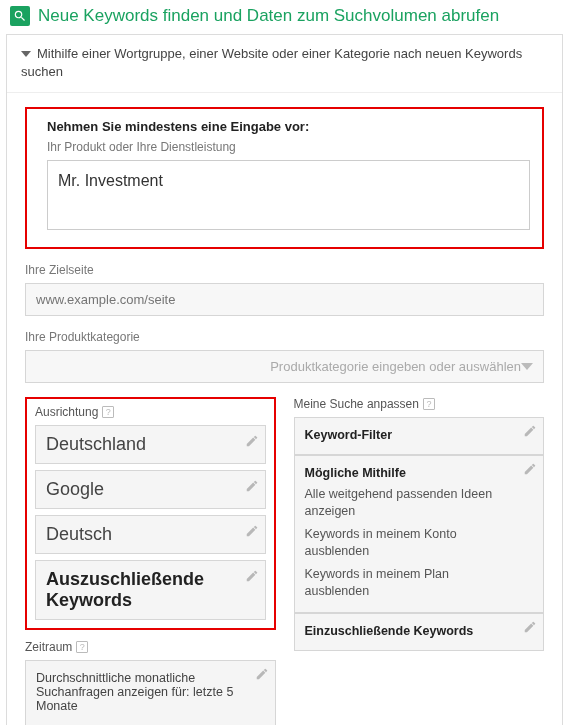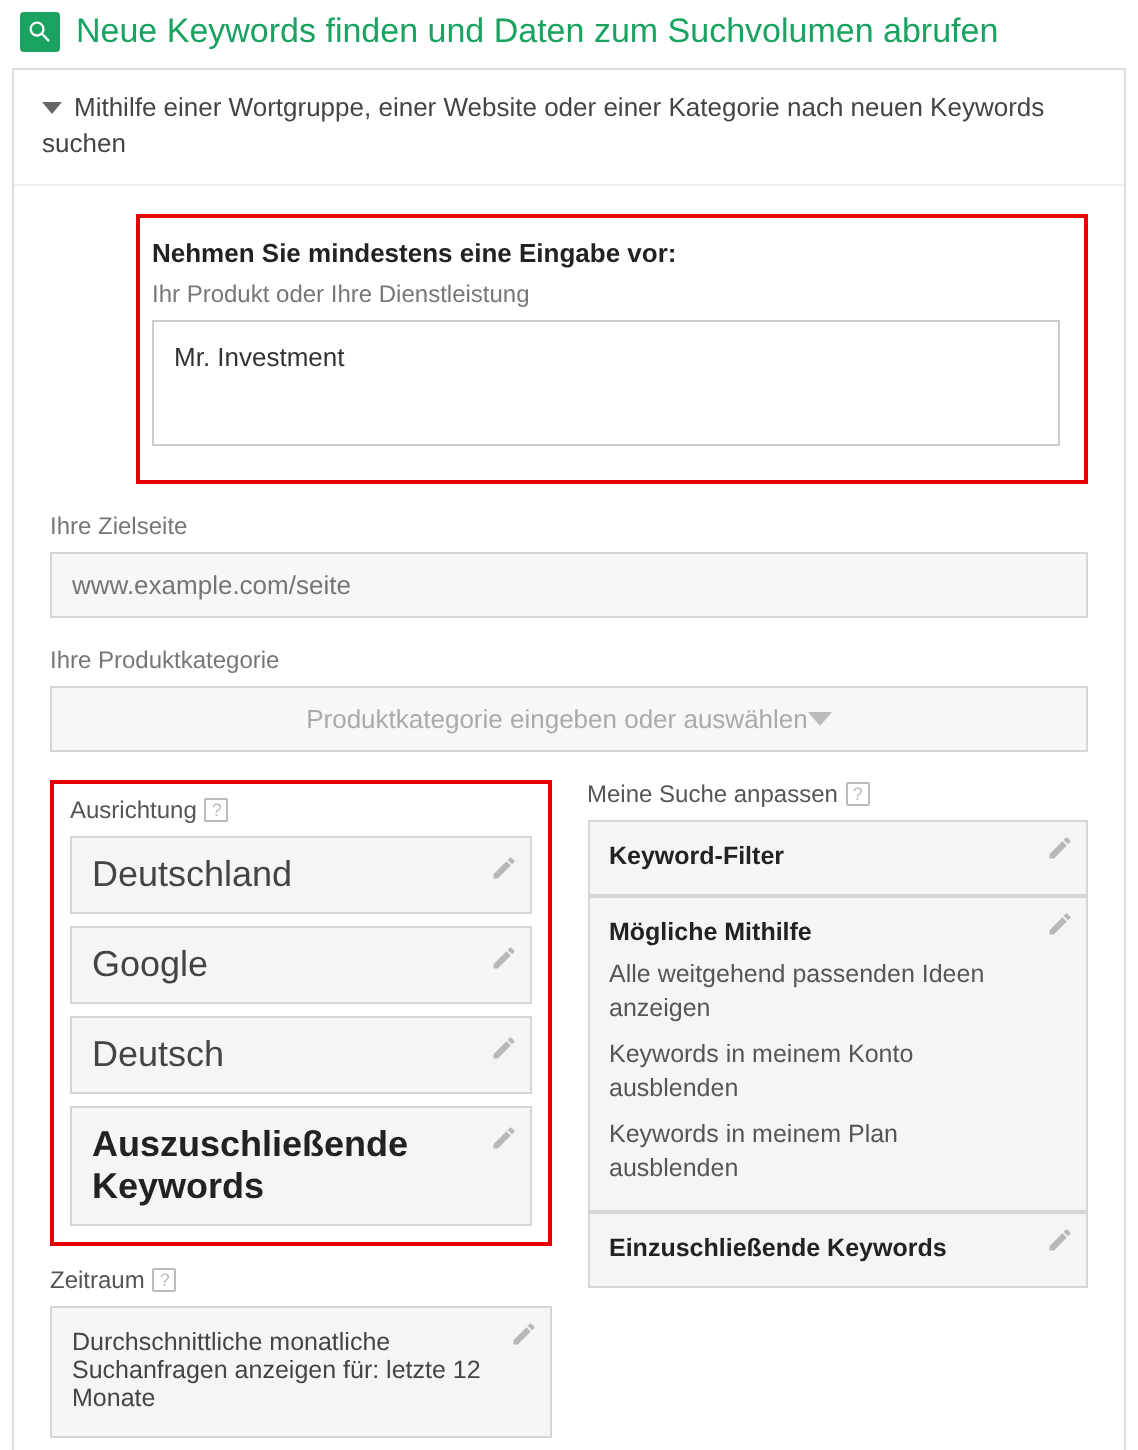--- a/index.html
+++ b/index.html
@@ -48,40 +48,39 @@
     margin-right:6px;
     vertical-align: middle;
     position: relative;
     top:-1px;
   }
   .body-inner {
     padding: 14px 18px 20px 18px;
   }
   .red-box {
     border: 2px solid #e60000;
-    padding: 10px 12px 14px 6px;
+    padding: 10px 12px 14px 20px;
     margin-bottom: 14px;
-    margin-left: 43px;
   }
   .section-heading {
     font-size: 13px;
     color: #222;
     font-weight: bold;
     margin-bottom: 6px;
   }
   .sub-label {
     font-size: 12px;
     color: #777;
     margin-bottom: 6px;
   }
   .text-input {
     width: 100%;
     border: 1px solid #ccc;
     padding: 10px 10px 20px 10px;
-    font-size: 13px;
+    font-size: 16px;
     color:#333;
     font-family: inherit;
     resize: none;
     line-height:1.2;
   }
   .field-block { margin-bottom: 14px; }
   .ghost-input {
     width:100%;
     border:1px solid #d6d6d6;
     background:#f7f7f7;
@@ -91,21 +90,21 @@
     font-family:inherit;
   }
   .select-like {
     width:100%;
     border:1px solid #d6d6d6;
     background:#f7f7f7;
     color:#aaa;
     padding:8px 10px;
     font-size:13px;
     display:flex;
-    justify-content:center;
+    justify-content:flex-end;
     align-items:center;
     cursor:pointer;
   }
   .select-like .chev {
     width:0;height:0;
     border-left:6px solid transparent;
     border-right:6px solid transparent;
     border-top:7px solid #bbb;
   }
   .columns {
@@ -258,21 +257,21 @@
           </div>
         </div>
 
         <div style="height:10px"></div>
 
         <div class="group-title">
           <span>Zeitraum</span>
           <span class="help">?</span>
         </div>
         <div class="card">
-          <span>Durchschnittliche monatliche Suchanfragen anzeigen für: letzte 12 Monate</span>
+          <span>Durchschnittliche monatliche Suchanfragen anzeigen für: letzte 5 Monate</span>
           <span class="pencil"><svg viewBox="0 0 24 24">
                 <path d="M3 17.25V21h3.75L17.81 9.94l-3.75-3.75L3 17.25zM20.71 7.04a1 1 0 000-1.41l-2.34-2.34a1 1 0 00-1.41 0l-1.83 1.83 3.75 3.75 1.83-1.83z"></path>
               </svg></span>
         </div>
       </div>
 
       <div class="col">
         <div class="group-title">
           <span>Meine Suche anpassen</span>
           <span class="help">?</span>

